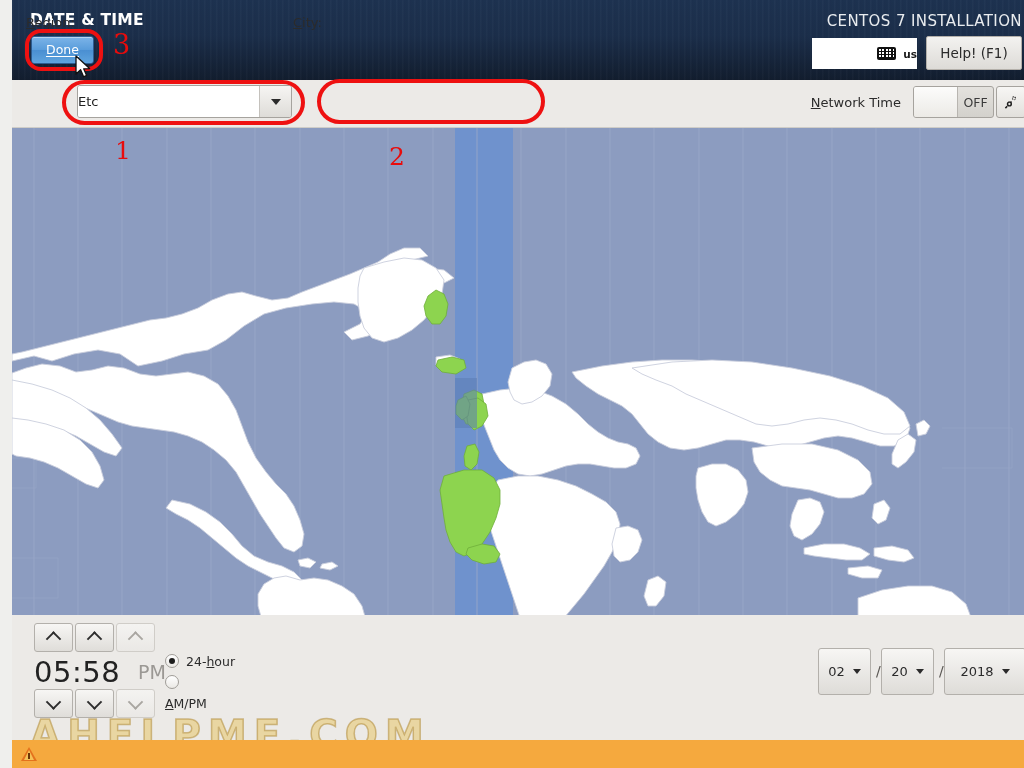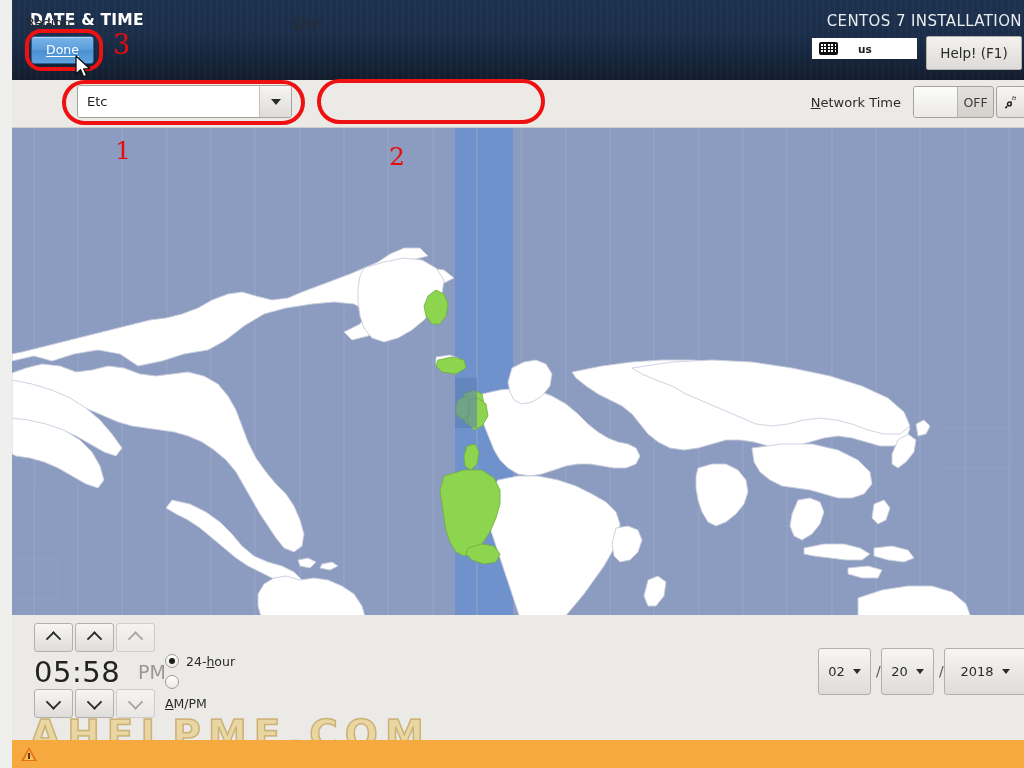--- a/index.html
+++ b/index.html
@@ -34,23 +34,23 @@
     background: linear-gradient(180deg, #7cb4e8 0%, #5a9ddb 48%, #4a8fd2 52%, #5fa4de 100%);
     box-shadow: inset 0 1px 0 rgba(255,255,255,.45);
     color: #ffffff; font-size: 12.5px;
     display: flex; align-items: center; justify-content: center;
     cursor: pointer;
   }
   .done-btn span { border-bottom: 1px solid #fff; line-height: 1.05; }
 
   .kb-box {
     position: absolute; right: 119px; top: 38px;
-    width: 105px; height: 21px;
+    width: 105px; height: 31px;
     background: #ffffff;
-    display: flex; align-items: center; padding-left: 7px; gap: 20px;
+    display: flex; align-items: center; padding-left: 7px; gap: 7px; justify-content: flex-end;
   }
   .kb-icon { width: 19px; height: 13px; position: relative; }
   .kb-icon .frame {
     position: absolute; inset: 0; background: #111; border-radius: 2px;
   }
   .kb-icon .keys {
     position: absolute; left: 2px; top: 2px; right: 2px; bottom: 2px;
     background:
       repeating-linear-gradient(90deg, #fff 0 2px, #111 2px 3.4px),
       repeating-linear-gradient(180deg, #fff 0 2px, #111 2px 3.2px);
@@ -77,21 +77,21 @@
   #region-label { left: 14px; }
   #city-label { left: 281px; }
 
   .combo {
     position: absolute; top: 85px; height: 33px;
     border: 1px solid #a6a39e; border-radius: 3px;
     background: linear-gradient(180deg, #fbfbfa 0%, #f2f1ef 100%);
     display: flex; align-items: stretch; cursor: pointer;
   }
   .combo .val {
-    flex: 1; display: flex; align-items: center; padding-left: 9px;
+    flex: 1; display: flex; align-items: center; 
     font-size: 13px; color: #1f1f1f; background: #ffffff;
     border-radius: 2px 0 0 2px;
     text-align: right;
   }
   .combo .arrowbox {
     width: 32px; display: flex; align-items: center; justify-content: center;
     background: linear-gradient(180deg, #f6f5f3 0%, #dedcd8 100%);
     border-left: 1px solid #c4c1bc; border-radius: 0 2px 2px 0;
   }
   .combo .arrowbox.focused { outline: 1px dotted #6f6f6f; outline-offset: -3px; }

